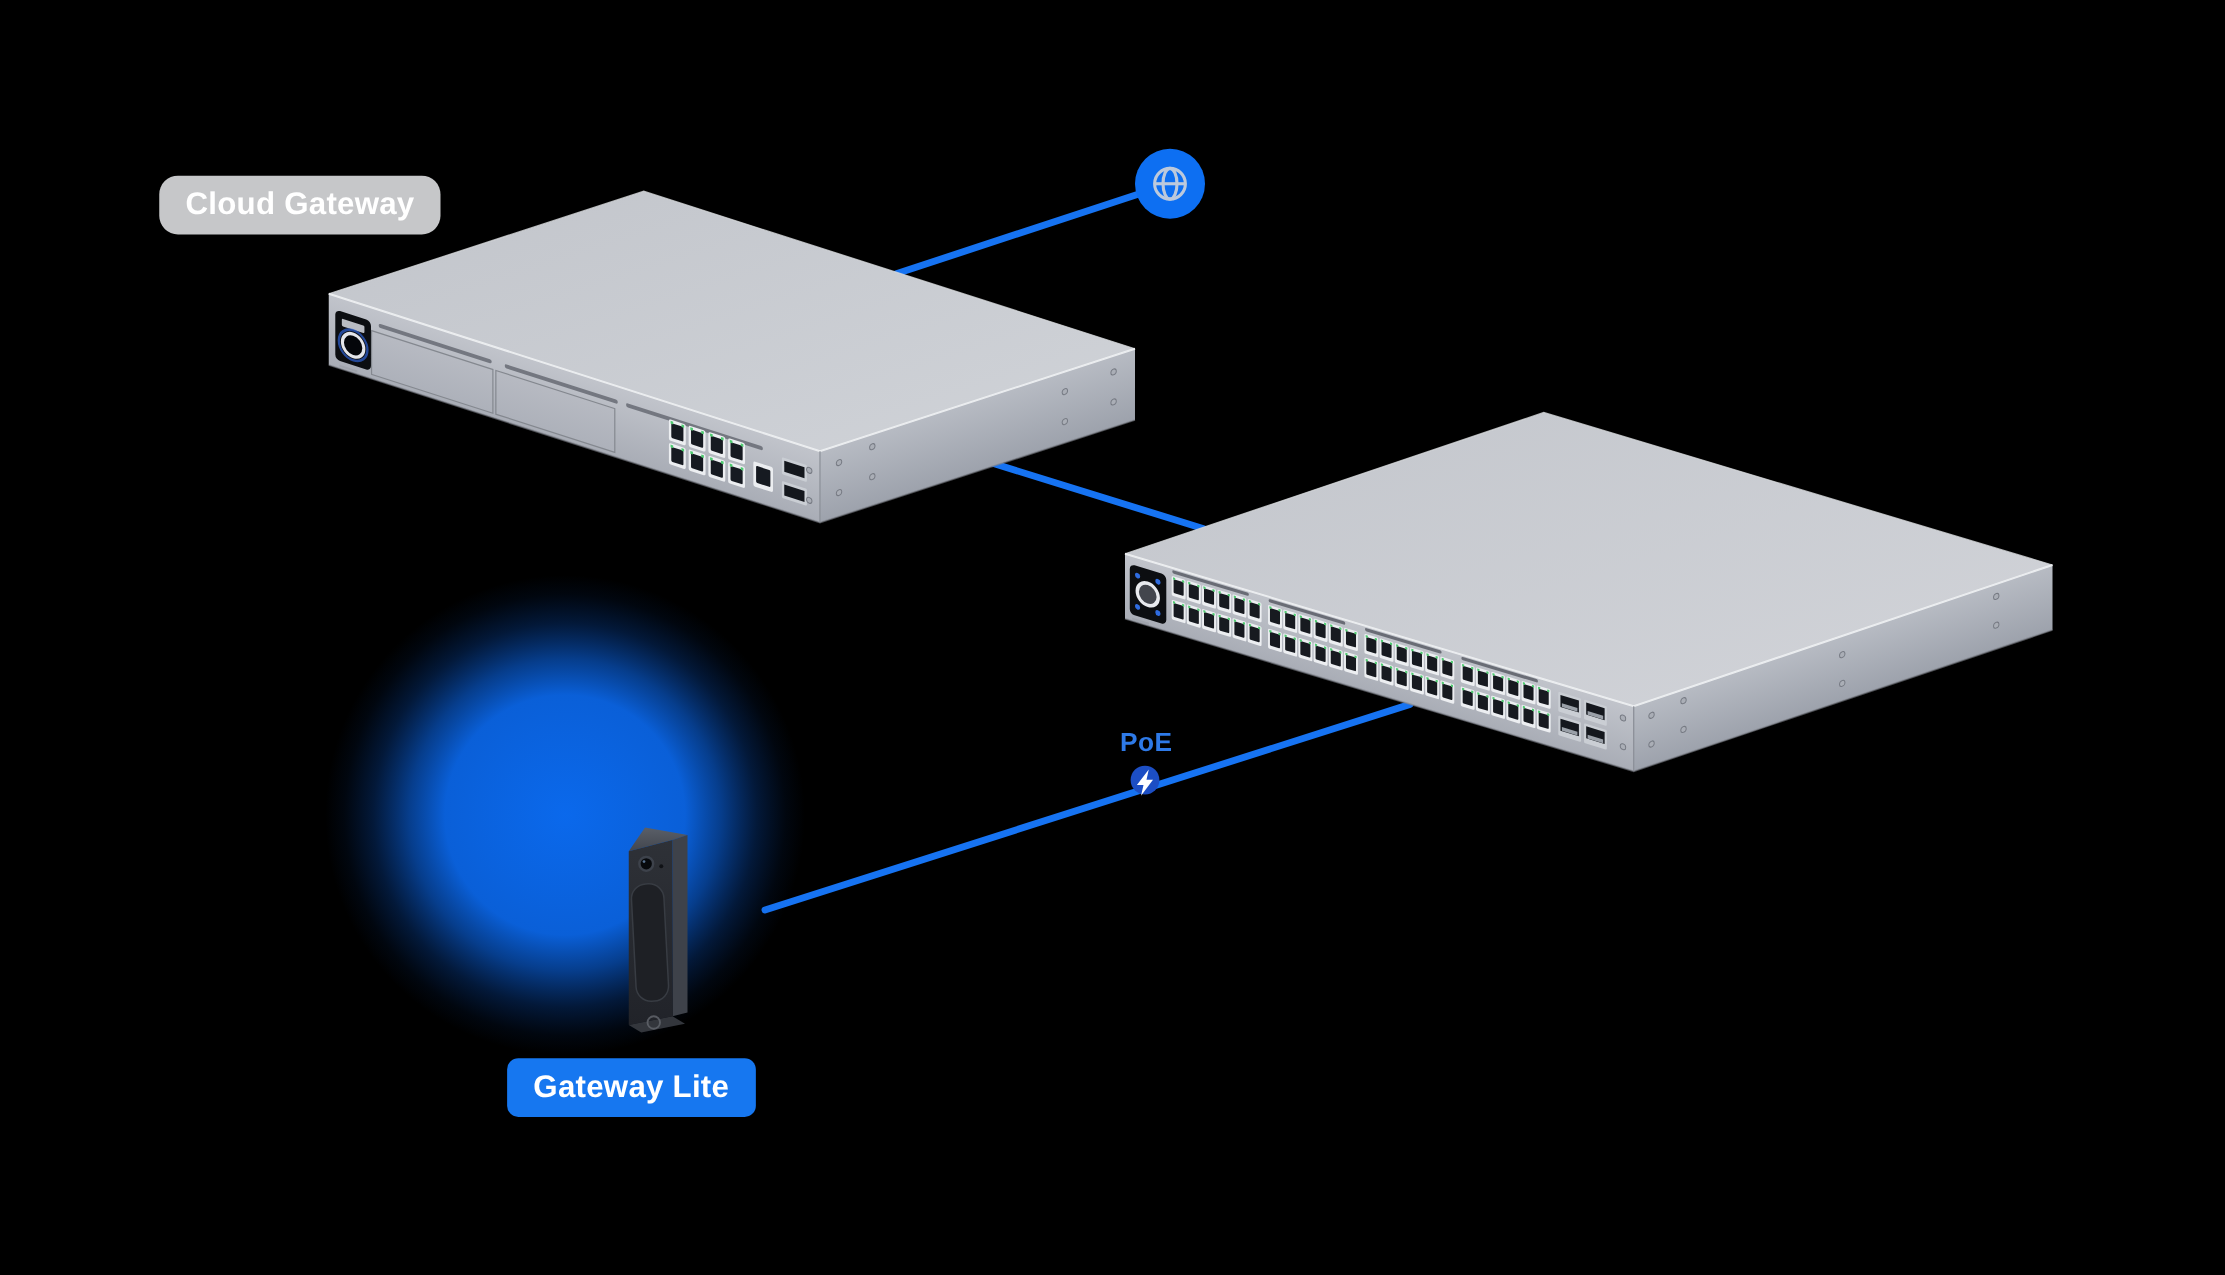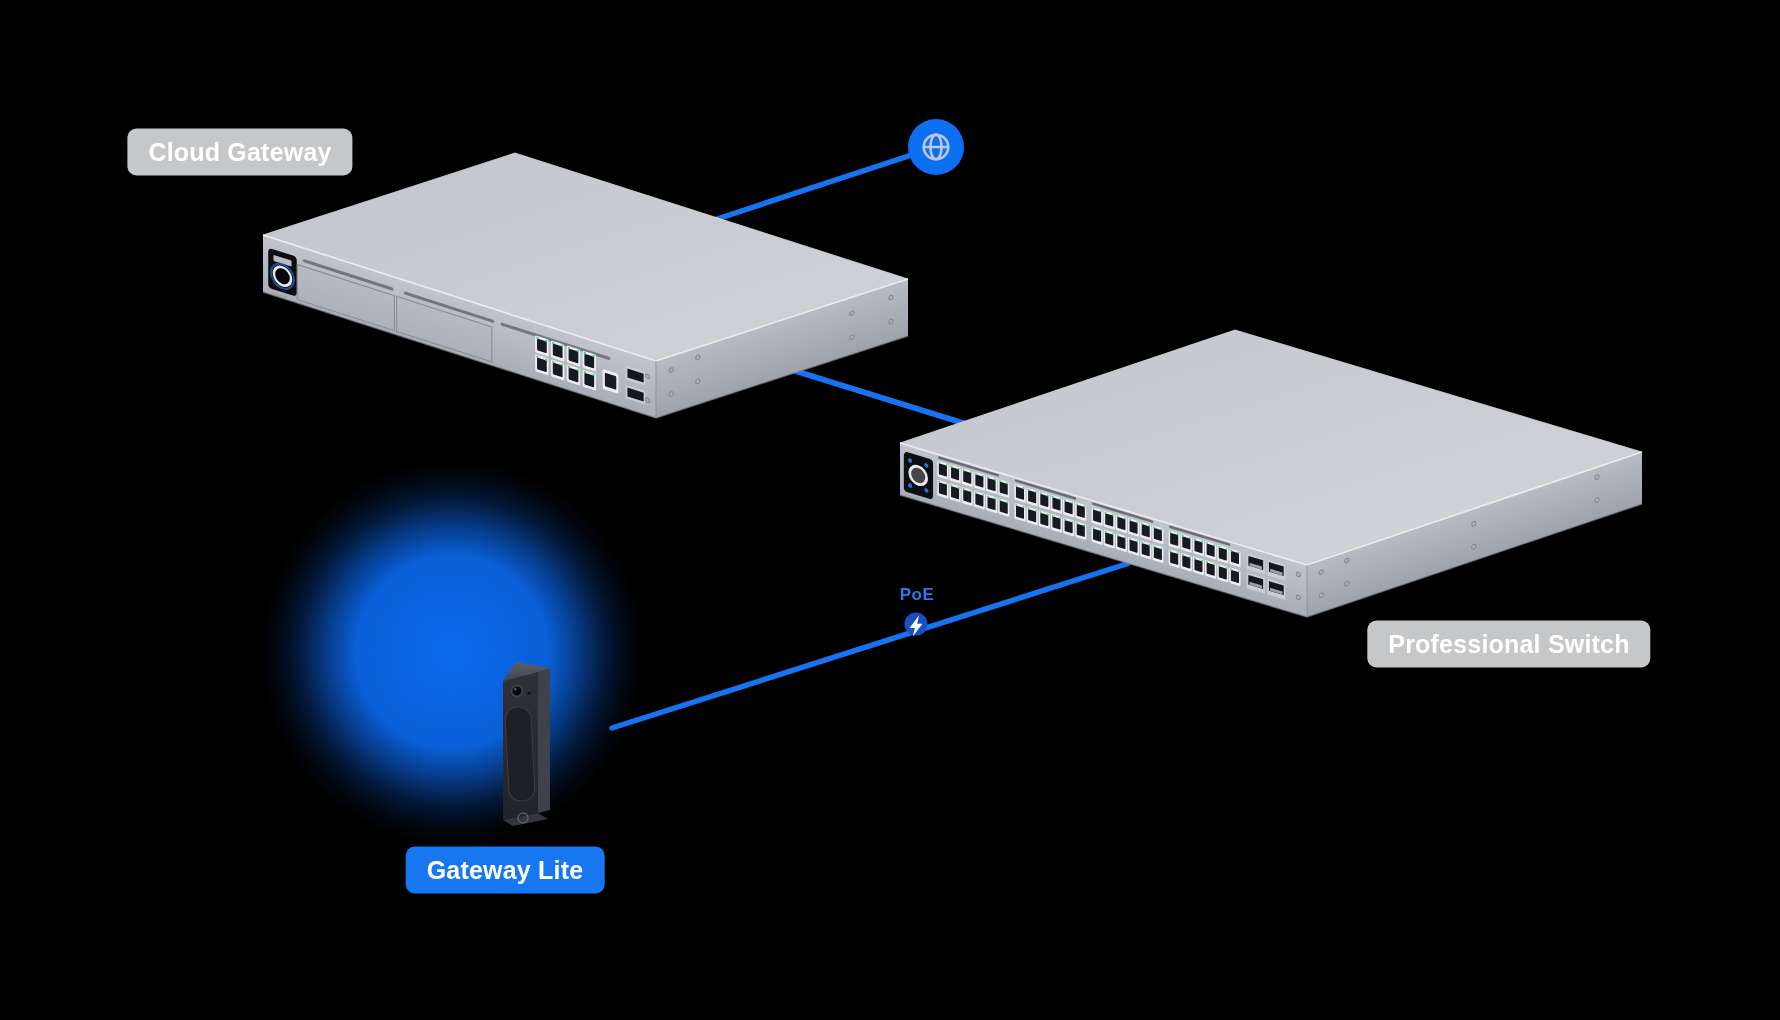--- a/index.html
+++ b/index.html
@@ -5,21 +5,21 @@
   html,body{margin:0;padding:0;background:#000;}
   .stage{position:relative;width:1780px;height:1020px;background:#000;overflow:hidden;
          font-family:"Liberation Sans",sans-serif;}
   .stage svg{position:absolute;left:0;top:0;}
   .device-label{position:absolute;transform:translate(-50%,-50%);
     font-family:"Liberation Sans",sans-serif;font-weight:700;font-size:25px;color:#fff;
     padding:9px 21px;border-radius:9px;white-space:nowrap;letter-spacing:.2px;}
   .device-label.gray{background:#c6c7c9;}
   .device-label.blue{background:#1677f0;}
   .poe-label{position:absolute;transform:translate(-50%,-50%);
-    font-family:"Liberation Sans",sans-serif;font-weight:700;font-size:17px;
+    font-family:"Liberation Sans",sans-serif;font-weight:700;font-size:21px;
     color:#2e7ae8;letter-spacing:.4px;}
 </style>
 </head>
 <body>
 
 <div class="stage">
 
 <svg width="1780" height="1020" viewBox="0 0 1780 1020">
   <defs>
     <linearGradient id="gwTopG" x1="0" y1="0" x2="1" y2="1">
@@ -439,18 +439,17 @@
     <polygon points="503,681 538,672 538,813 503,820" fill="url(#dbFrontG)"></polygon>
     <polygon points="503,820 538,813 548,819 513,826" fill="#33363c"></polygon>
     <circle cx="523" cy="818" r="5" fill="none" stroke="#60646b" stroke-width="1.5" opacity="0.85"></circle>
     <circle cx="517" cy="691" r="5.5" fill="#07090c" stroke="#3d424b" stroke-width="2"></circle>
     <circle cx="515.2" cy="689.2" r="1.1" fill="#8fb9e8" opacity="0.6"></circle>
     <circle cx="529" cy="693" r="1.6" fill="#101216"></circle>
     <rect x="507" y="707" width="26" height="94" rx="12" fill="#1e2025" stroke="#383c43" stroke-width="1.2" transform="rotate(-3 520 754)"></rect>
   </g>
 </svg>
 
-<div class="device-label gray" style="left:240px;top:152px;">Cloud Gateway</div>
-<div class="device-label gray" style="left:1509px;top:644px;">Professional Switch</div>
+<div class="device-label gray" style="left:240px;top:164px;border-radius:15px;">Cloud Gateway</div>
 <div class="device-label blue" style="left:505px;top:870px;">Gateway Lite</div>
 <div class="poe-label" style="left:917px;top:595px;">PoE</div>
 
 </div>
 
 </body></html>

